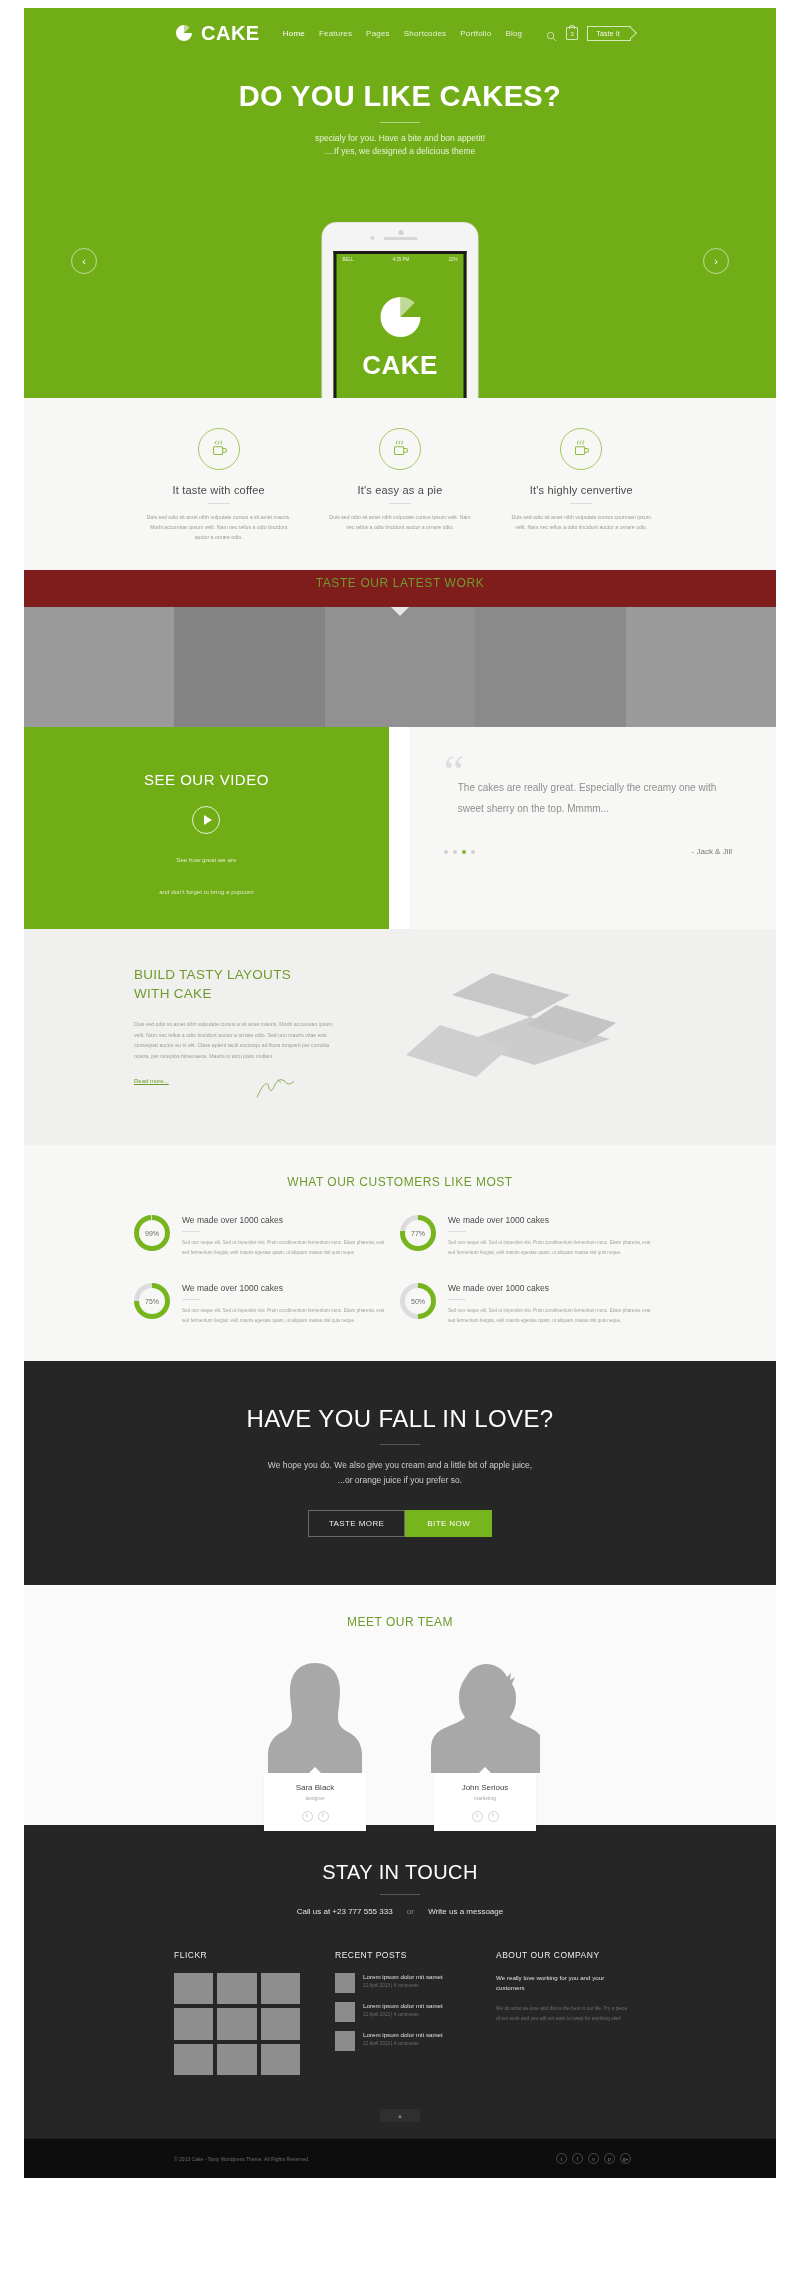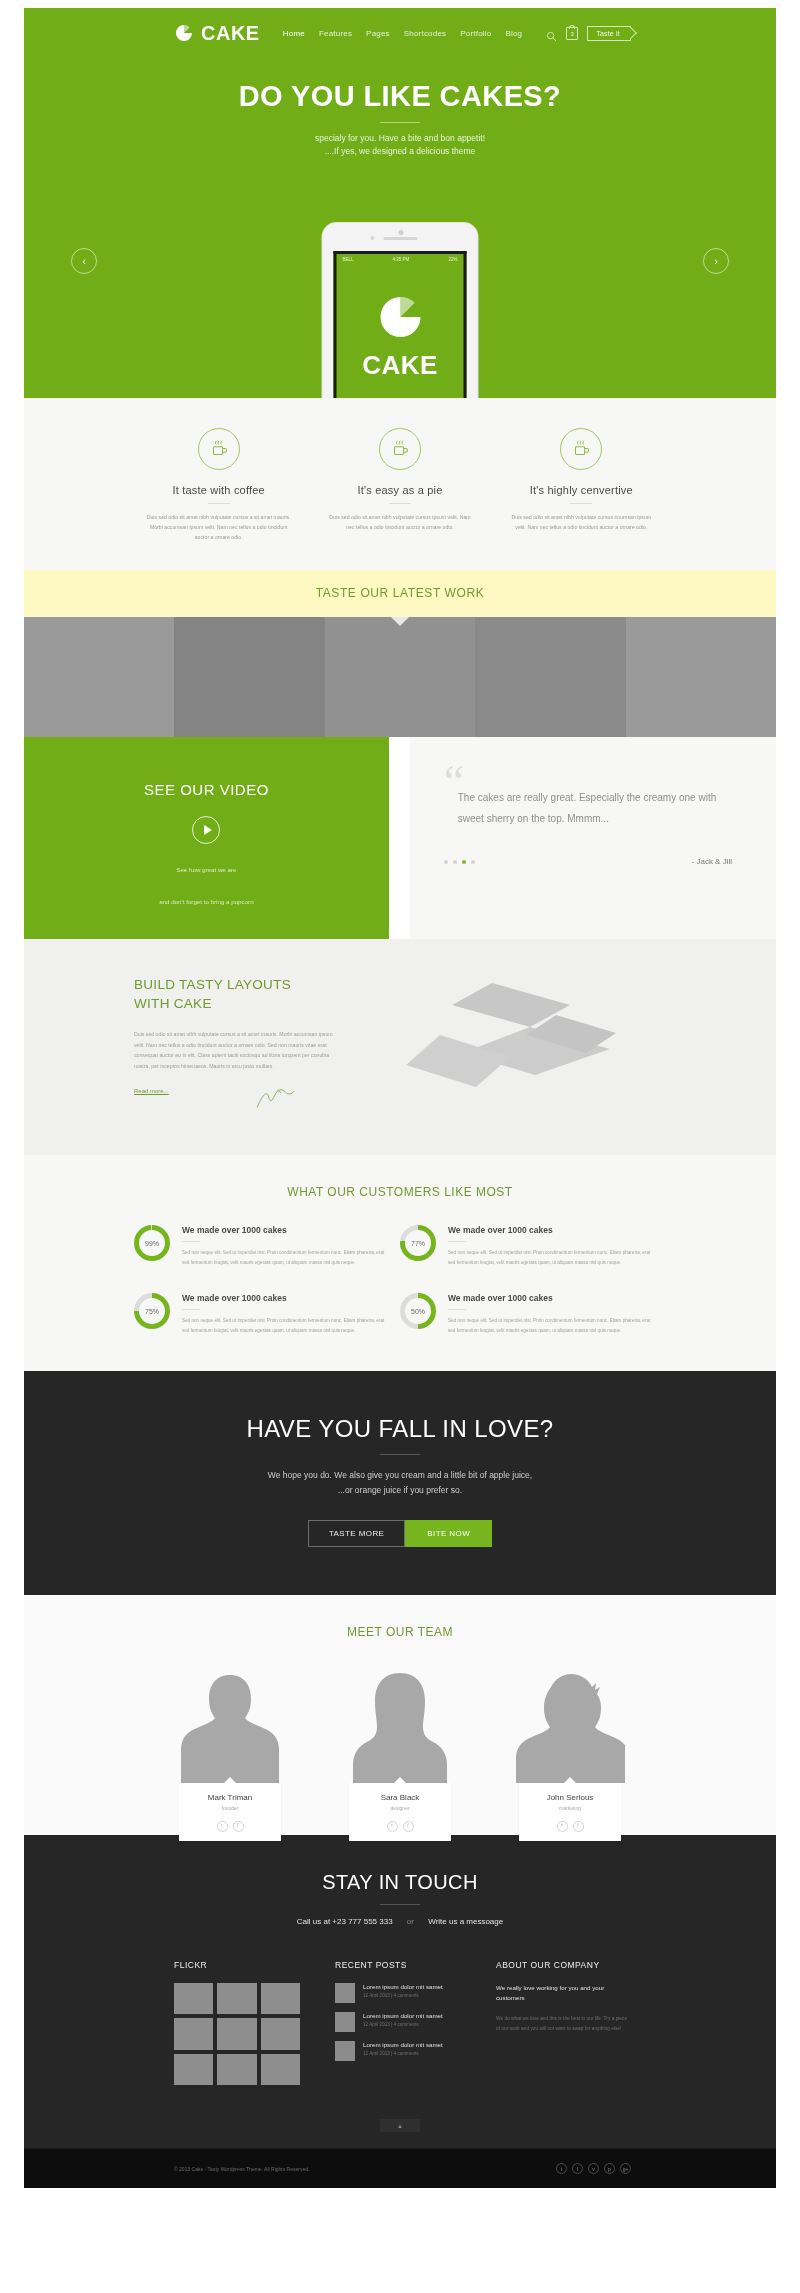--- a/index.html
+++ b/index.html
@@ -82,21 +82,21 @@
   
   .features { background:#f7f7f5; padding:30px 110px 28px; display:flex; gap:12px; }
   .feature { flex:1; text-align:center; padding:0 12px; }
   .feat-icon { width:42px; height:42px; border-radius:50%; border:1px solid #a4c95f;
      margin:0 auto 14px; display:flex; align-items:center; justify-content:center; }
   .feature h3 { font-size:11px; color:#4a4a4a; font-weight:normal; letter-spacing:.2px; }
   .feat-rule { width:22px; height:1px; background:#dcdcdc; margin:7px auto 8px; }
   .feature p { font-size:5.2px; color:#9b9b9b; line-height:1.95; }
 
   
-  .work-band { background:#fef9c3; text-align:center; padding:16px 0 17px; position:relative; }
+  .work-band { background:#7f1d1d; text-align:center; padding:6px 0 17px; position:relative; }
   .work-band h2 { color:#6f9b2c; font-size:12px; font-weight:normal; letter-spacing:.6px; }
   .work-band:after { content:""; position:absolute; left:50%; bottom:-9px;
      transform:translateX(-50%); border-left:9px solid transparent;
      border-right:9px solid transparent; border-top:9px solid #e7e7e5; }
   .work-grid { display:flex; height:120px; }
   .work-cell { flex:1; }
 
   
   .vt { display:flex;gap:21px; }
   .video { width:400px; background:#71ad17; padding:30px 32px 32px; text-align:center; }
@@ -129,21 +129,21 @@
   
   .stats { background:#f7f7f5; padding:30px 110px 36px; }
   .stats h2 { text-align:center; color:#6f9b2c; font-size:12px; font-weight:normal;
      letter-spacing:.5px; margin-bottom:26px; }
   .stat-grid { display:flex; flex-wrap:wrap; row-gap:26px; }
   .stat { width:50%; display:flex; gap:12px; padding-right:14px; }
   .donut { width:36px; height:36px; border-radius:50%; flex:0 0 36px;
      display:flex; align-items:center; justify-content:center; position:relative; }
   .donut i { position:absolute; inset:5px; background:#f7f7f5; border-radius:50%; }
   .donut b { position:relative; font-size:7px; color:#6b6b6b; font-weight:normal; }
-  .stat-txt h4 { font-size:8.5px; color:#4a4a4a; font-weight:bold; }
+  .stat-txt h4 { font-size:8.5px; color:#4a4a4a; font-weight:normal; }
   .stat-rule { width:18px; height:1px; background:#dedede; margin:6px 0 6px; }
   .stat-txt p { font-size:4.6px; color:#a3a3a3; line-height:2.05; }
 
   
   .cta { background:#262626; text-align:center; padding:44px 0 48px; }
   .cta h2 { color:#fff; font-size:24px; font-weight:normal; letter-spacing:.4px; }
   .cta-rule { width:40px; height:1px; background:#555; margin:11px auto 13px; }
   .cta p { color:#cfcfcf; font-size:8.5px; line-height:1.75; }
   .cta-btns { margin-top:22px; display:flex; justify-content:center; }
   .btn-ghost { border:1px solid #6a6a6a; color:#f0f0f0; font-size:8px;
@@ -432,35 +432,20 @@
       <button class="btn-green">BITE NOW</button>
     </div>
   </div>
 
   <div class="team">
     <h2>MEET OUR TEAM</h2>
     <div class="team-row">
       <div class="member">
         <div class="silhouette">
           <svg viewBox="0 0 110 120" width="110" height="120">
-            <path d="M55 12c-14 0-21 10-21 24 0 9 3 15 6 19-3 4-9 6-18 10-10 4-15 9-16 20v35h98V85c-1-11-6-16-16-20-9-4-15-6-18-10 3-4 6-10 6-19 0-14-7-24-21-24z" fill="#a8a8a8"></path>
-          </svg>
-        </div>
-        <div class="card">
-          <h4>Mark Triman</h4>
-          <span>founder</span>
-          <div class="socials">
-            <span class="soc">t</span>
-            <span class="soc">f</span>
-          </div>
-        </div>
-      </div>
-      <div class="member">
-        <div class="silhouette">
-          <svg viewBox="0 0 110 120" width="110" height="120">
             <path d="M55 10c-17 0-25 12-25 28 0 11 2 19 2 26 0 8-4 12-10 15-8 4-13 10-14 21v20h94V100c-1-11-6-17-14-21-6-3-10-7-10-15 0-7 2-15 2-26 0-16-8-28-25-28z" fill="#a8a8a8"></path>
           </svg>
         </div>
         <div class="card">
           <h4>Sara Black</h4>
           <span>designer</span>
           <div class="socials">
             <span class="soc">t</span>
             <span class="soc">f</span>
           </div>

